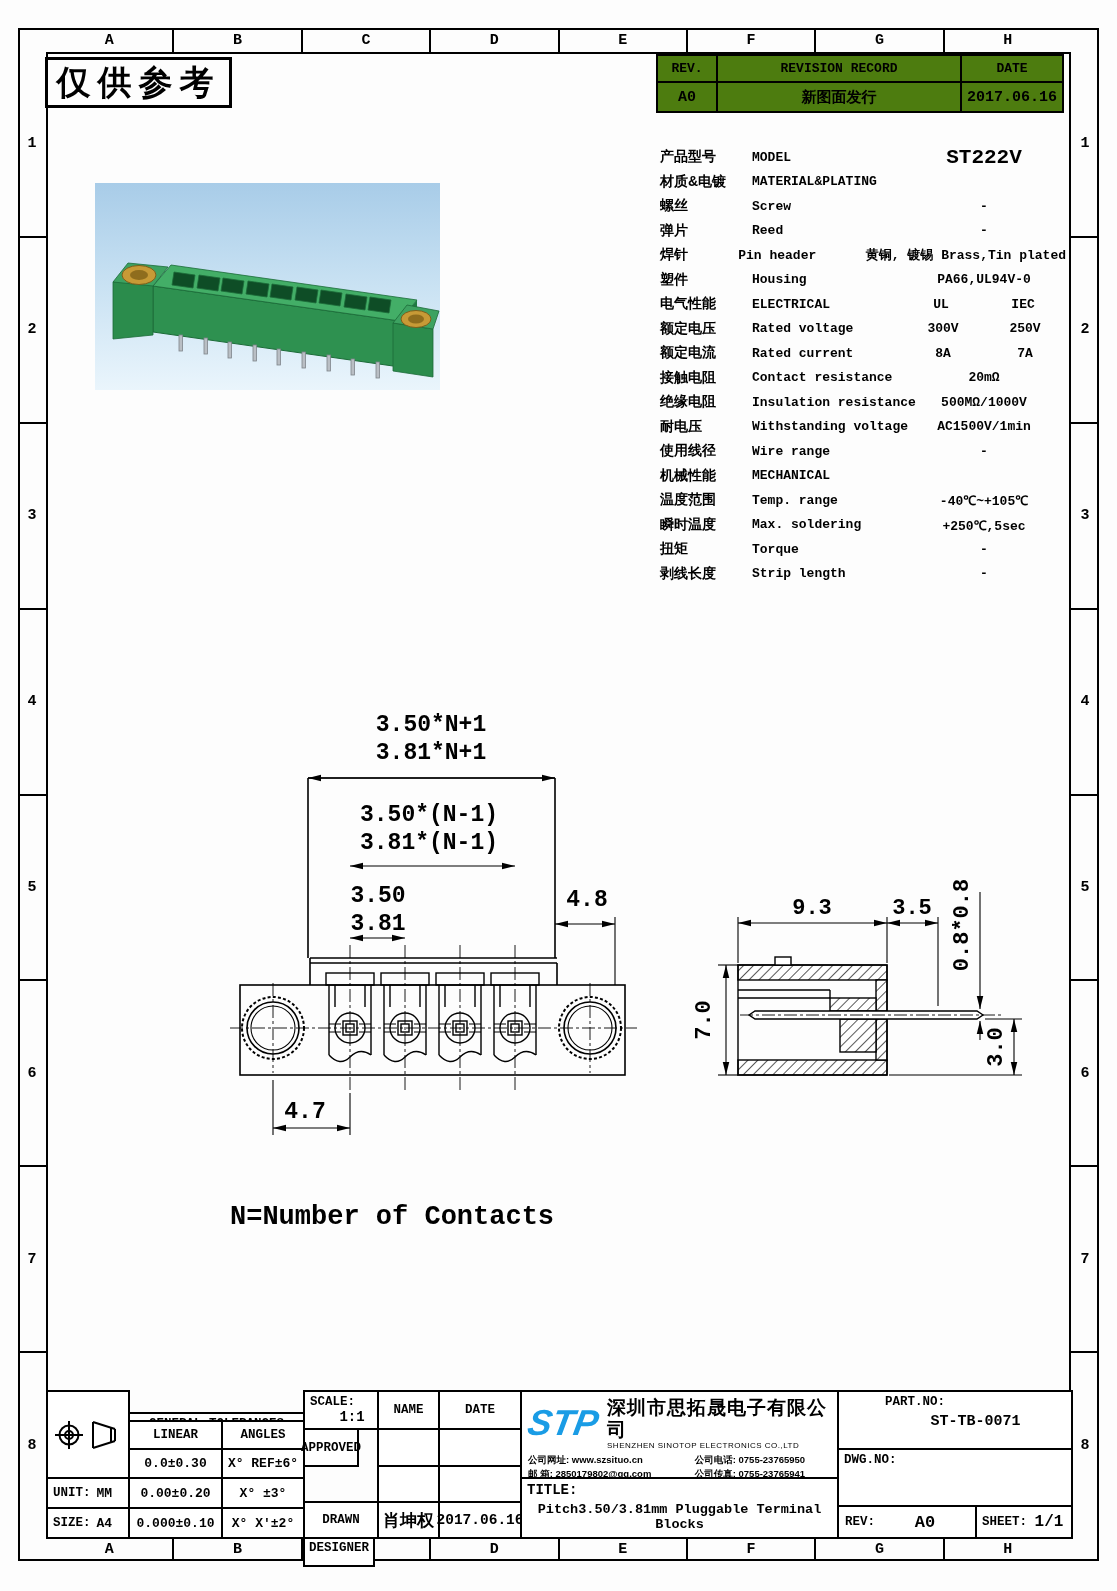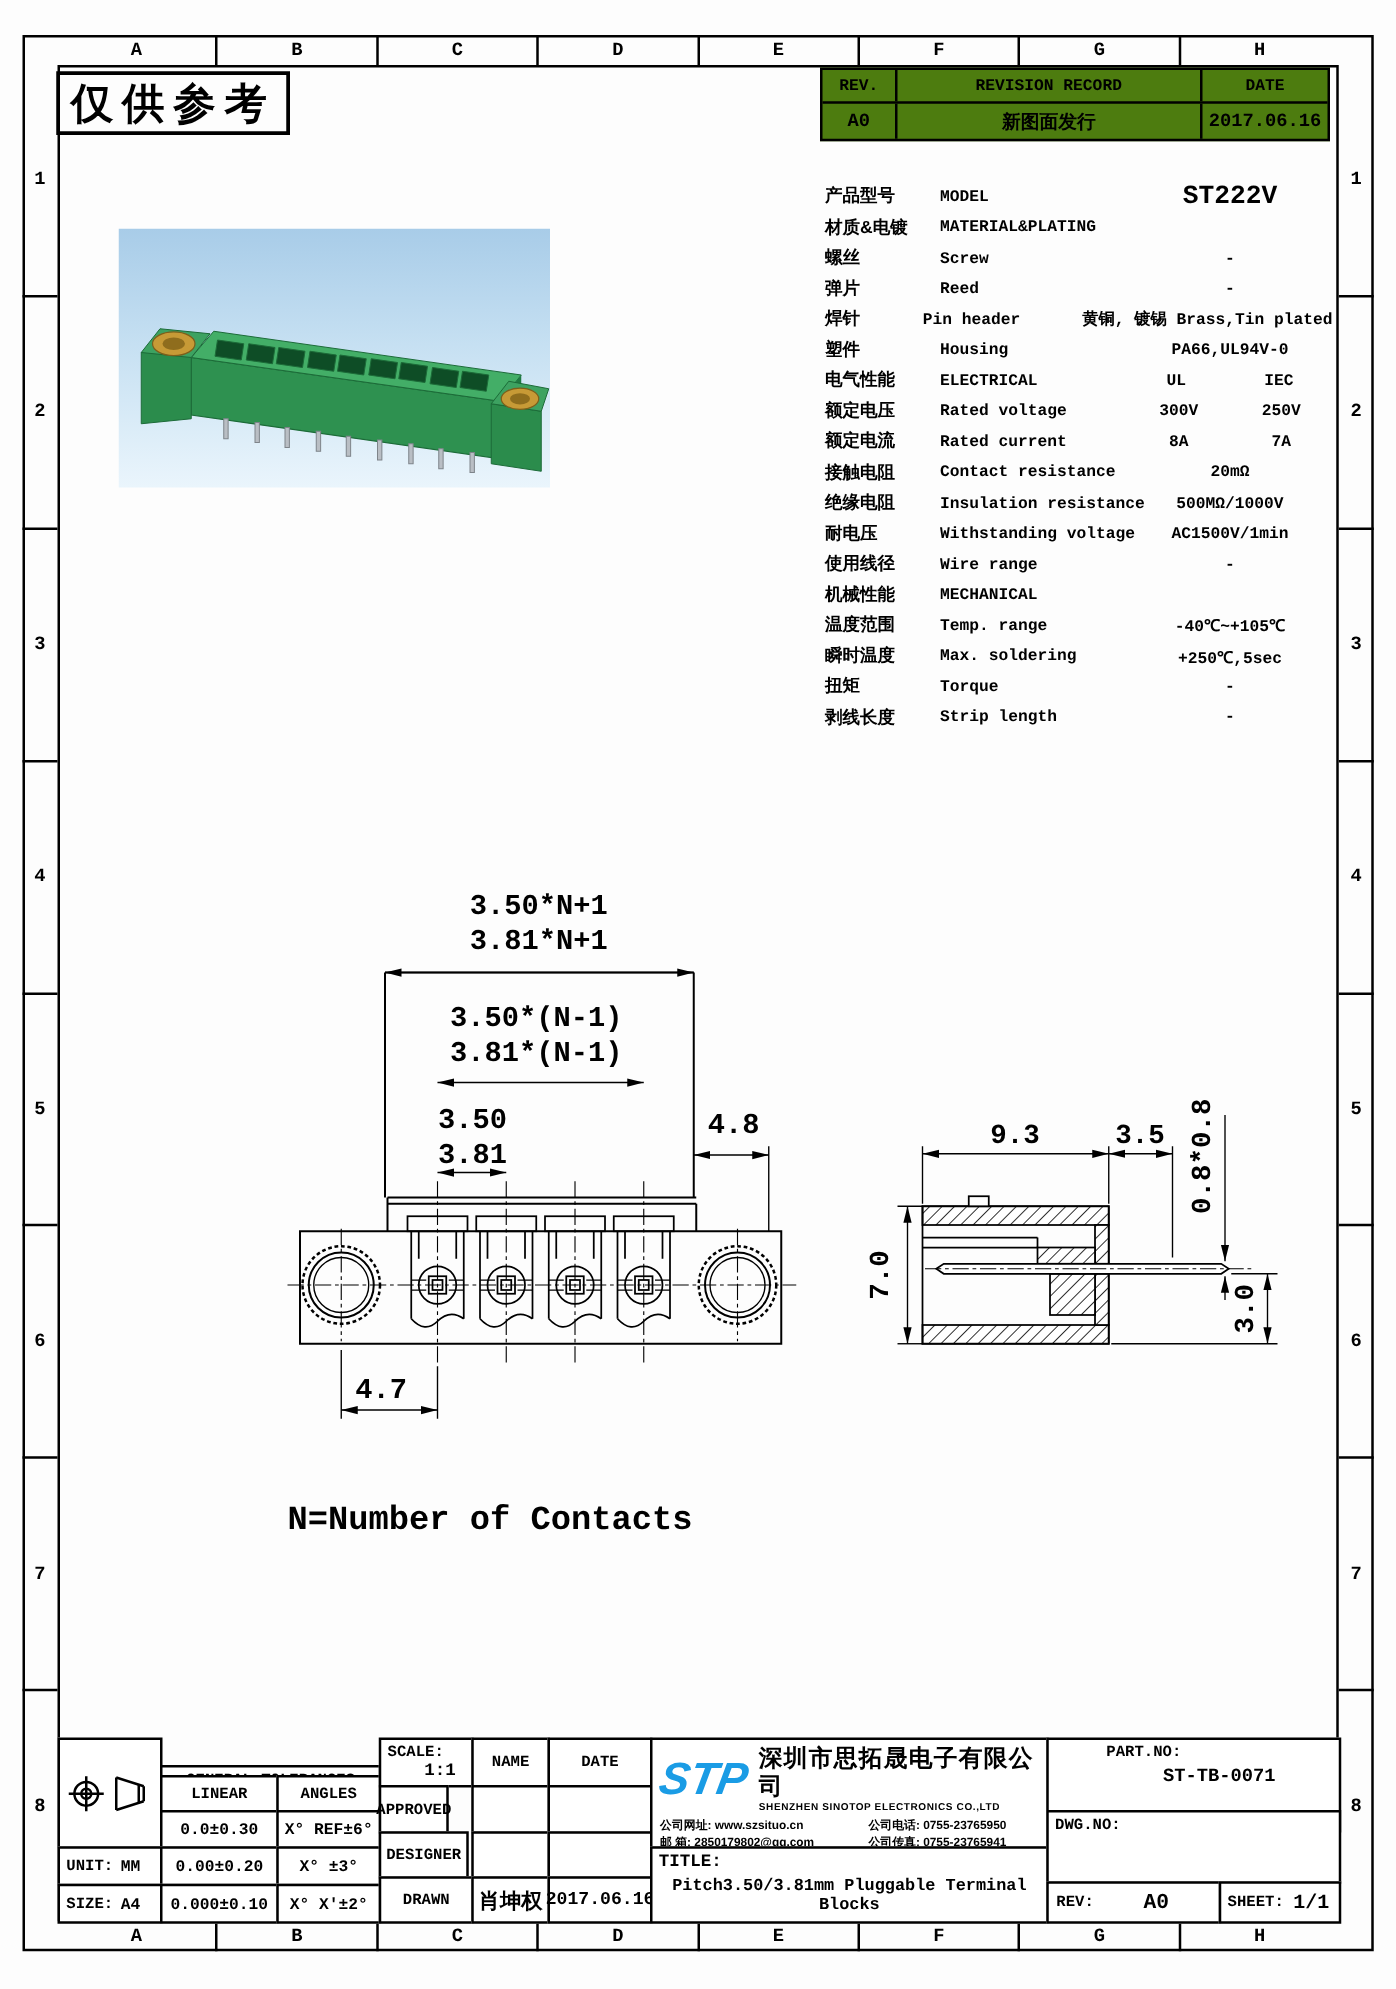--- a/index.html
+++ b/index.html
@@ -58,21 +58,21 @@
   .tb{position:absolute;border:2px solid #000;box-sizing:border-box;background:#fff;overflow:visible;}
   .tb-center{display:flex;align-items:center;justify-content:center;}
   .tbl{font:bold 12.5px "Liberation Mono",monospace;}
   .tbv{font:bold 13px "Liberation Mono",monospace;}
   .tb-corner{padding:3px 5px;}
   #cell-scale .tbv{align-self:center;margin-left:22px;font-size:14px;}
   #cell-company{padding:5px 6px;}
   .logo-row{display:flex;align-items:center;gap:9px;}
   #stp-logo{font:italic 900 36px "Liberation Sans",sans-serif;transform:skewX(-10deg);line-height:1;}
   .co-name-cn{font-size:19px;font-weight:bold;letter-spacing:1px;line-height:1.15;}
-  .co-name-en{font-size:8px;font-weight:bold;letter-spacing:.5px;}
+  .co-name-en{font-size:8px;font-weight:normal;letter-spacing:.5px;}
   .co-contacts{margin-top:4px;display:grid;grid-template-columns:1.15fr 1fr;gap:1px 10px;
      font-size:9.5px;font-weight:bold;white-space:nowrap;}
   .co-contacts .lab{font-weight:bold;}
 </style>
 </head>
 <body>
 
 <div class="abs" id="outer-frame"></div>
 <div class="abs" id="inner-frame"></div>
 
@@ -528,21 +528,21 @@
   <span class="tbl">SCALE:</span>
   <span class="tbv">1:1</span>
 </div>
 <div class="tb tb-center tbl" style="left:377px;top:1390px;width:63px;height:40px;">NAME</div>
 <div class="tb tb-center tbl" style="left:438px;top:1390px;width:84px;height:40px;">DATE</div>
 
 <div class="tb tb-center tbl" style="left:303px;top:1428px;width:56px;height:39px;">APPROVED</div>
 <div class="tb" style="left:377px;top:1428px;width:63px;height:39px;"></div>
 <div class="tb" style="left:438px;top:1428px;width:84px;height:39px;"></div>
 
-<div class="tb tb-center tbl" style="left:303px;top:1465px;width:72px;height:38px;">DESIGNER</div>
+<div class="tb tb-center tbl" style="left:303px;top:1529px;width:72px;height:38px;">DESIGNER</div>
 <div class="tb" style="left:377px;top:1465px;width:63px;height:38px;"></div>
 <div class="tb" style="left:438px;top:1465px;width:84px;height:38px;"></div>
 
 <div class="tb tb-center tbl" style="left:303px;top:1501px;width:76px;height:38px;">DRAWN</div>
 <div class="tb tb-center" style="left:377px;top:1501px;width:63px;height:38px;font-size:17px;font-weight:bold;">肖坤权</div>
 <div class="tb tb-center" style="left:438px;top:1501px;width:84px;height:38px;font:bold 14.5px 'Liberation Mono',monospace;">2017.06.16</div>
 
 <div class="tb" id="cell-company" style="left:520px;top:1390px;width:319px;height:89px;">
   <div class="logo-row">
     <span id="stp-logo" style="color:#1a9ce5;">STP</span>

